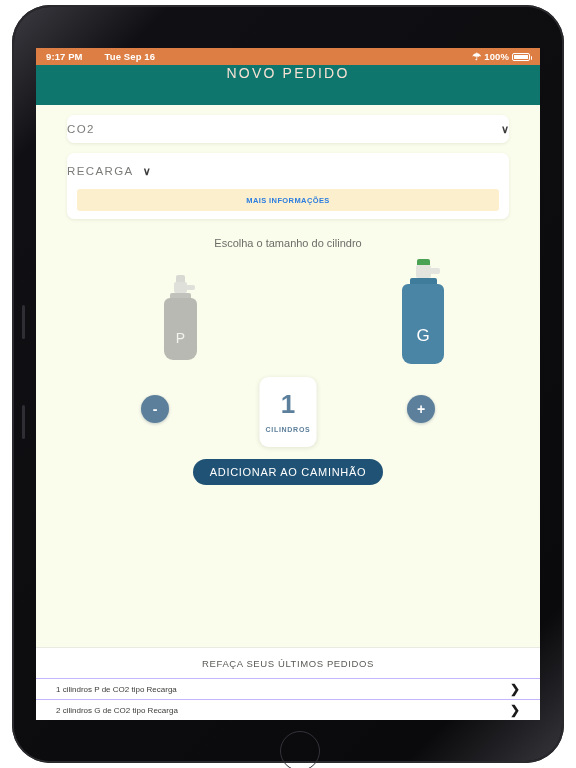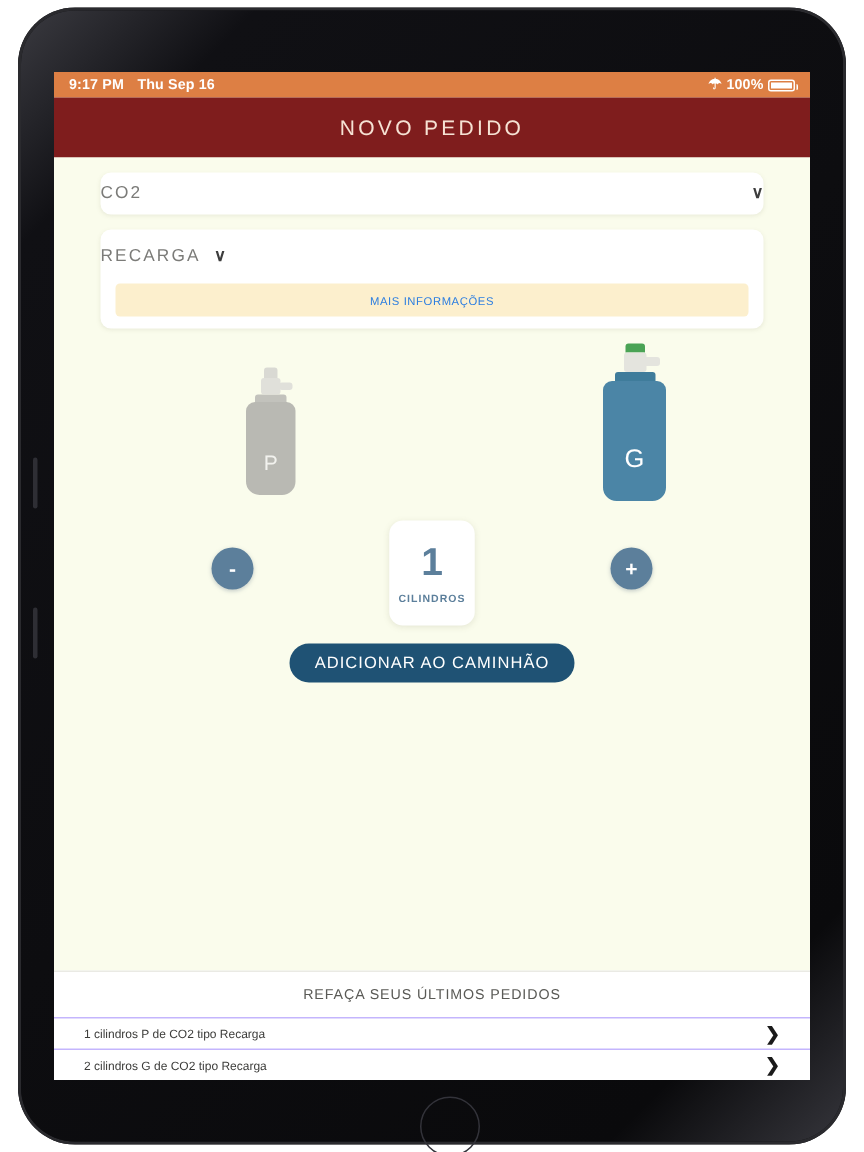--- a/index.html
+++ b/index.html
@@ -71,21 +71,21 @@
     height: 17px;
     background: #dd7f44;
     display: flex;
     align-items: center;
     padding: 0 10px;
     color: #ffffff;
     font-size: 9.5px;
     font-weight: bold;
     letter-spacing: 0.1px;
   }
-  #status-time { margin-right: 9px; }
+  #status-time { margin-right: 22px; }
   #status-right {
     margin-left: auto;
     display: flex;
     align-items: center;
     gap: 3px;
   }
   .wifi-glyph { font-size: 10px; line-height: 1; }
   .battery-shell {
     width: 18px; height: 8px;
     border: 1px solid #ffffff;
@@ -104,23 +104,22 @@
   .battery-fill {
     position: absolute;
     left: 1px; top: 1px; bottom: 1px;
     width: 14px;
     background: #ffffff;
   }
 
   
   #app-header {
     height: 40px;
-    background: #7f1d1d;
-    display: flex;
-    align-items: center;
+    background: #0f766e;
+    display: flex;
     justify-content: center;
   }
   #page-title {
     color: #f6e2d4;
     font-size: 14px;
     letter-spacing: 2.2px;
     font-weight: 400;
   }
 
   
@@ -171,21 +170,21 @@
     height: 22px;
     background: #fcefcd;
     border-radius: 3px;
     display: flex;
     align-items: center;
     justify-content: center;
   }
   #more-info-label {
     color: #2b7de0;
     font-size: 7.5px;
-    font-weight: normal;
+    font-weight: bold;
     letter-spacing: 0.4px;
   }
 
   #choose-size-label {
     margin-top: 18px;
     text-align: center;
     color: #6d6d68;
     font-size: 11px;
   }
 
@@ -366,21 +365,21 @@
   <div id="device-bezel-highlight"></div>
   <div id="side-button-top"></div>
   <div id="side-button-bottom"></div>
   <div id="home-button"></div>
 </div>
 
 <div id="device-screen">
 
   <div id="status-bar">
     <span id="status-time">9:17 PM</span>
-    <span>Thu Sep 16</span>
+    <span>Tue Sep 16</span>
     <span id="status-right">
       <span class="wifi-glyph">☂</span>
       <span>100%</span>
       <span class="battery-shell">
         <span class="battery-fill"></span>
       </span>
     </span>
   </div>
 
   <div id="app-header">
@@ -397,20 +396,21 @@
     <div class="card" id="type-card">
       <div id="type-select-row">
         <span class="select-label">RECARGA</span>
         <span class="chevron">∨</span>
       </div>
       <div id="more-info-banner">
         <span id="more-info-label">MAIS INFORMAÇÕES</span>
       </div>
     </div>
 
+    <div id="choose-size-label">Escolha o tamanho do cilindro</div>
 
     <div id="cylinder-row">
       <div class="cylinder" id="cylinder-p">
         <div class="cyl-cap"></div>
         <div class="cyl-neck">
           <div class="cyl-valve"></div>
         </div>
         <div class="cyl-collar"></div>
         <div class="cyl-body">
           <span class="cyl-letter">P</span>

